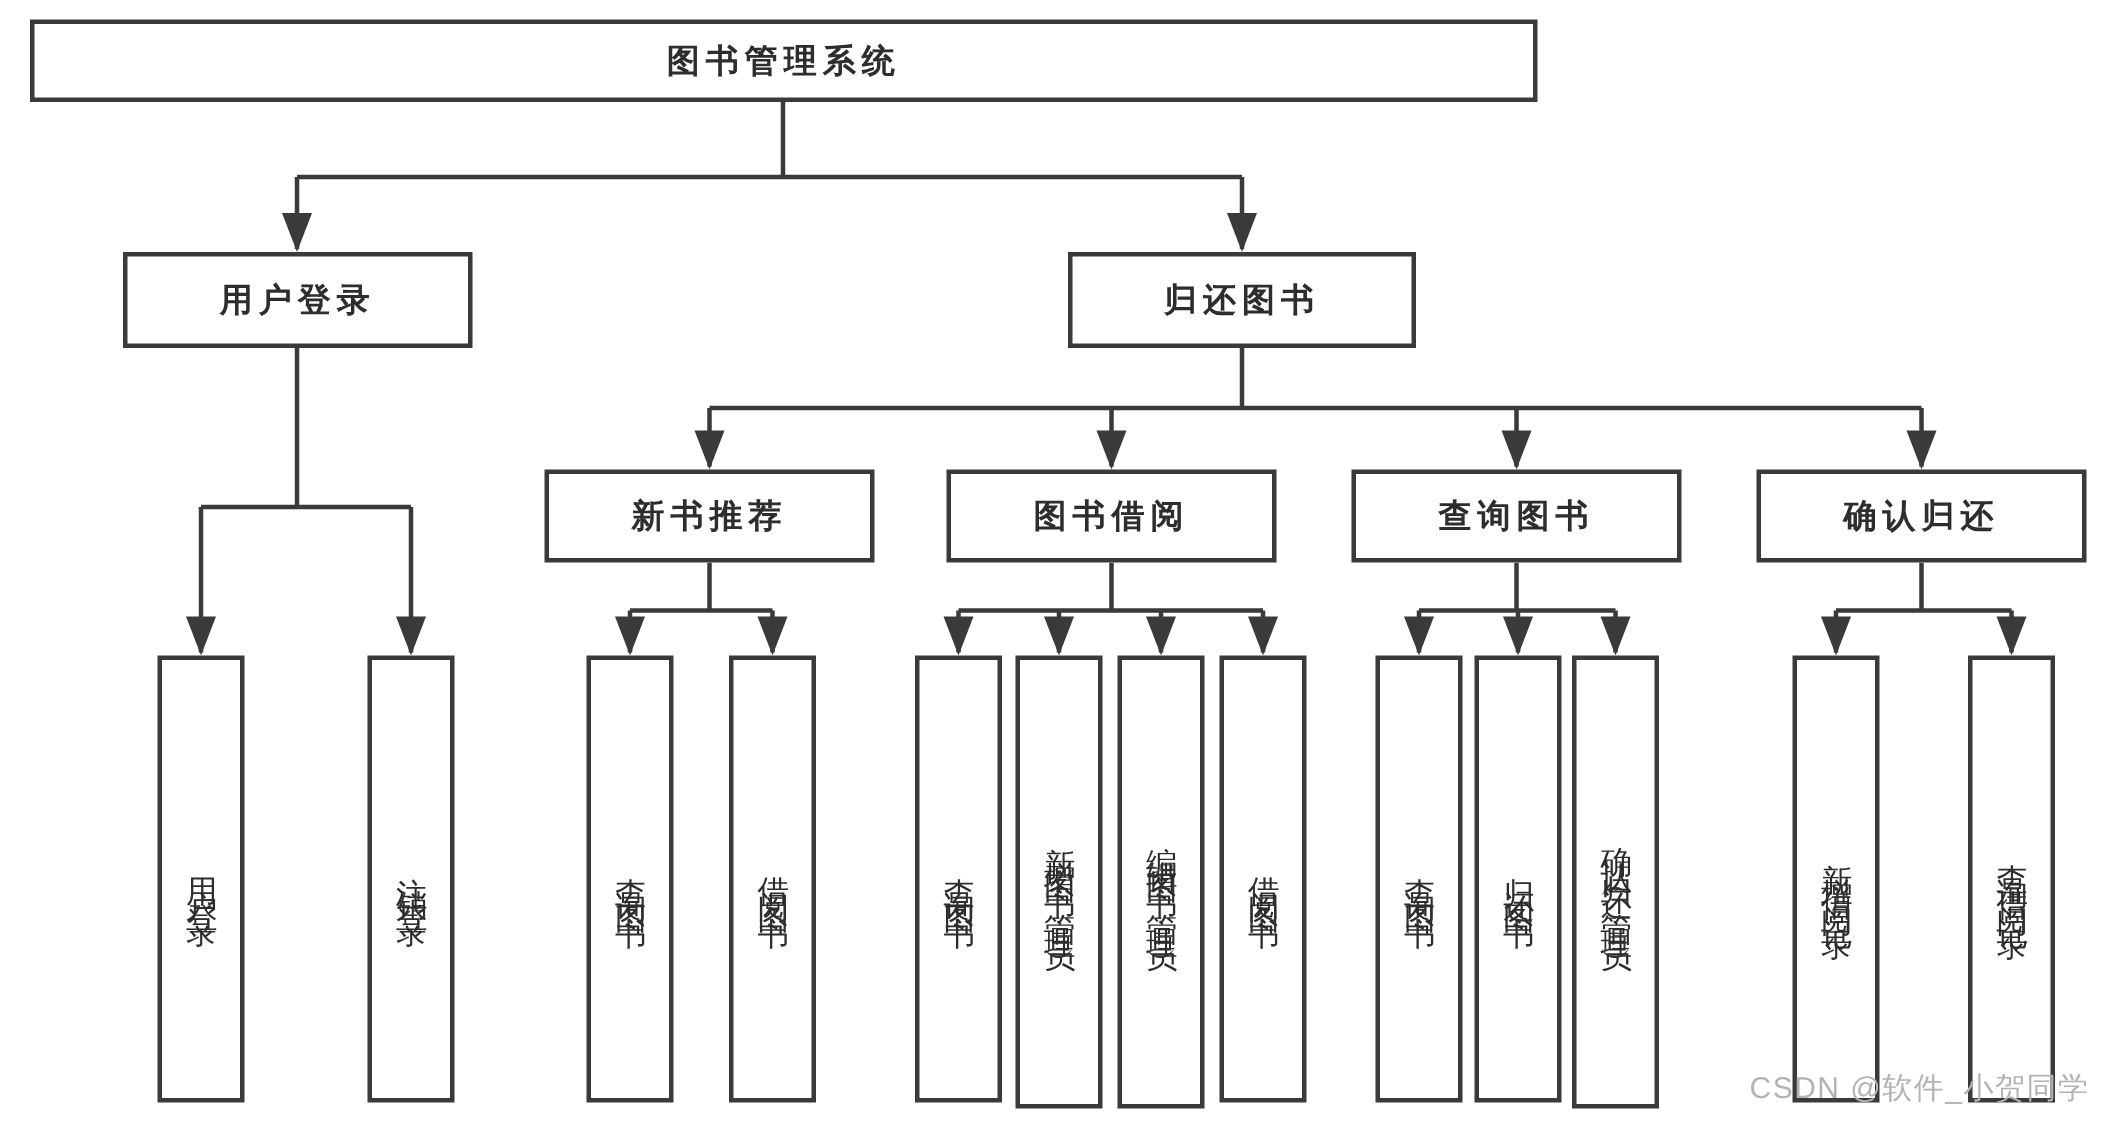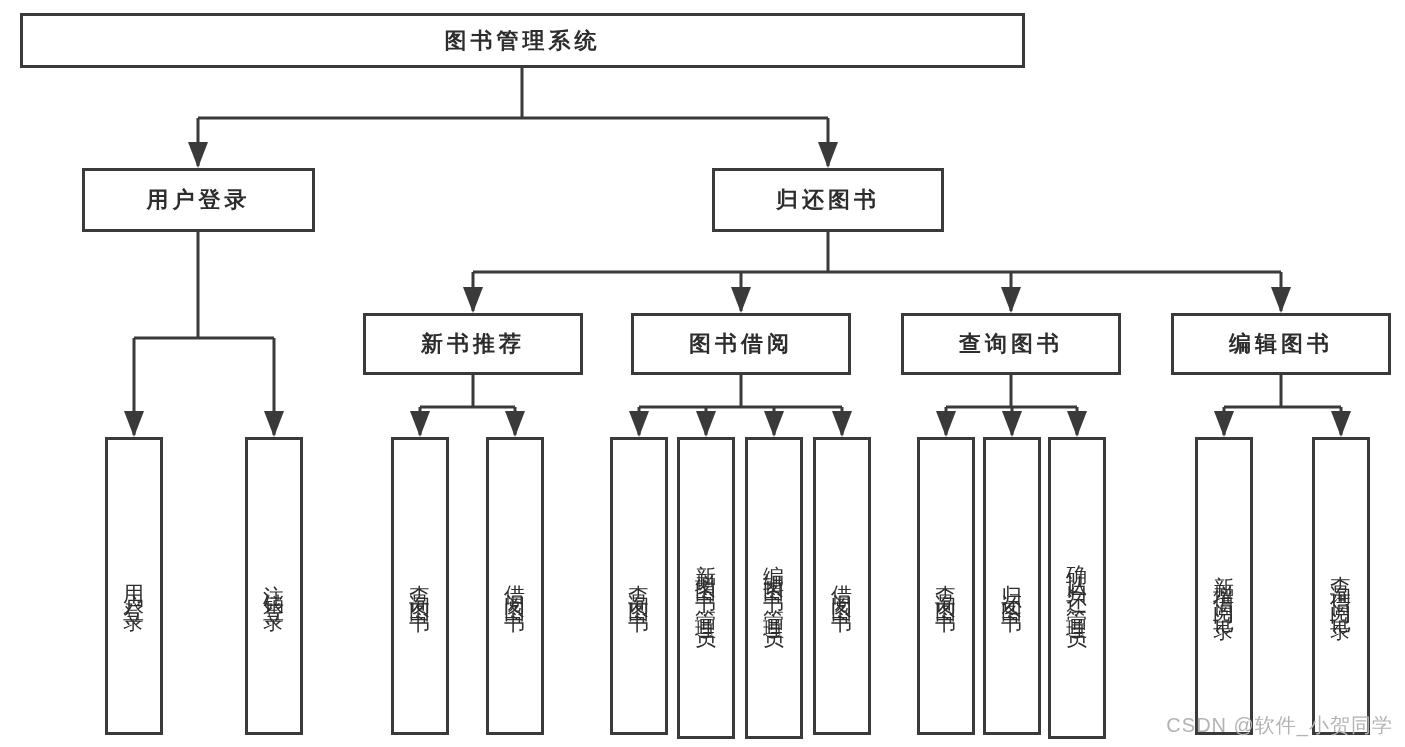--- a/index.html
+++ b/index.html
@@ -111,21 +111,21 @@
   <div class="box row3" style="left:363px">
     <span class="hlabel">新书推荐</span>
   </div>
   <div class="box row3" style="left:631px">
     <span class="hlabel">图书借阅</span>
   </div>
   <div class="box row3" style="left:901px">
     <span class="hlabel">查询图书</span>
   </div>
   <div class="box row3" style="left:1171px">
-    <span class="hlabel">编辑图书</span>
+    <span class="hlabel">确认归还</span>
   </div>
 
   <div class="box leaf" style="left:105px">
     <span class="vlabel">用户登录</span>
   </div>
   <div class="box leaf" style="left:245px">
     <span class="vlabel">注销登录</span>
   </div>
 
   <div class="box leaf" style="left:391px">

